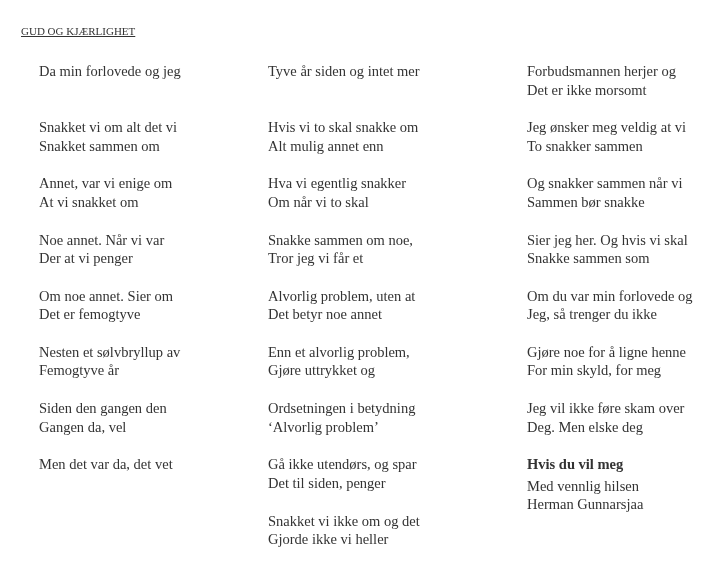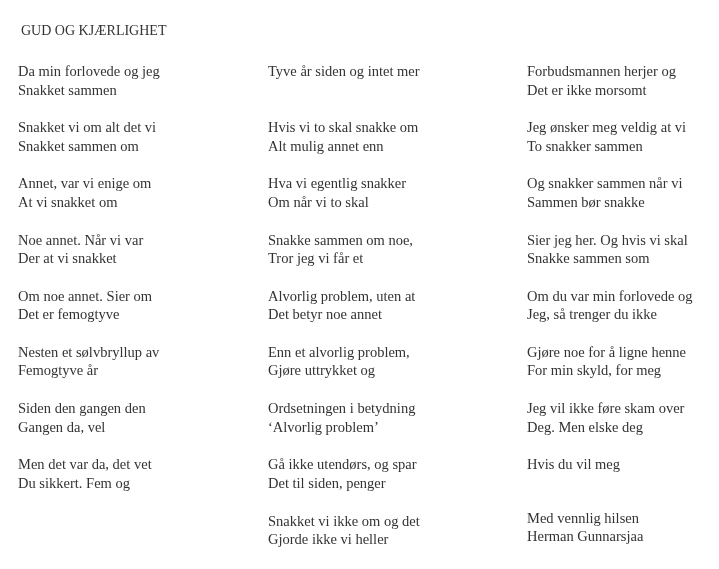--- a/index.html
+++ b/index.html
@@ -13,79 +13,78 @@
       position: relative;
       overflow: hidden;
       font-family: "Liberation Serif", "DejaVu Serif", serif;
       color: #333333;
       font-size: 14.5px;
     }
     .title {
       position: absolute;
       left: 21px;
       top: 22px;
-      font-size: 14px;
+      font-size: 11px;
       line-height: 18px;
       letter-spacing: 0px;
+      text-decoration: underline;
     }
     .col {
       position: absolute;
       top: 62px;
     }
-    .col-1 { left: 18px; }
+    .col-1 { left: 39px; }
     .col-2 { left: 268px; }
     .col-3 { left: 527px; }
     .stanza {
       line-height: 18.5px;
       margin: 0 0 19px 0;
     }
     .col-1 .stanza, .col-2 .stanza, .col-3 .stanza { height: 37px; margin-bottom: 19.2px; }
-    .col-3 .stanza.single { height: 18.5px; margin-bottom: 35px; }
+    .col-3 .stanza.single { height: 18.5px; margin-bottom: 3px; font-weight: bold; }
     .line {
       display: block;
       white-space: nowrap;
     }
   </style>
 </head>
 <body>
 
 <div class="title">GUD OG KJÆRLIGHET</div>
 
 <div class="col col-1">
   <div class="stanza">
     <span class="line">Da min forlovede og jeg</span>
-    <span class="line">Snakket sammen</span>
   </div>
   <div class="stanza">
     <span class="line">Snakket vi om alt det vi</span>
     <span class="line">Snakket sammen om</span>
   </div>
   <div class="stanza">
     <span class="line">Annet, var vi enige om</span>
     <span class="line">At vi snakket om</span>
   </div>
   <div class="stanza">
     <span class="line">Noe annet. Når vi var</span>
-    <span class="line">Der at vi snakket</span>
+    <span class="line">Der at vi penger</span>
   </div>
   <div class="stanza">
     <span class="line">Om noe annet. Sier om</span>
     <span class="line">Det er femogtyve</span>
   </div>
   <div class="stanza">
     <span class="line">Nesten et sølvbryllup av</span>
     <span class="line">Femogtyve år</span>
   </div>
   <div class="stanza">
     <span class="line">Siden den gangen den</span>
     <span class="line">Gangen da, vel</span>
   </div>
   <div class="stanza">
     <span class="line">Men det var da, det vet</span>
-    <span class="line">Du sikkert. Fem og</span>
   </div>
 </div>
 
 <div class="col col-2">
   <div class="stanza">
     <span class="line">Tyve år siden og intet mer</span>
   </div>
   <div class="stanza">
     <span class="line">Hvis vi to skal snakke om</span>
     <span class="line">Alt mulig annet enn</span>

